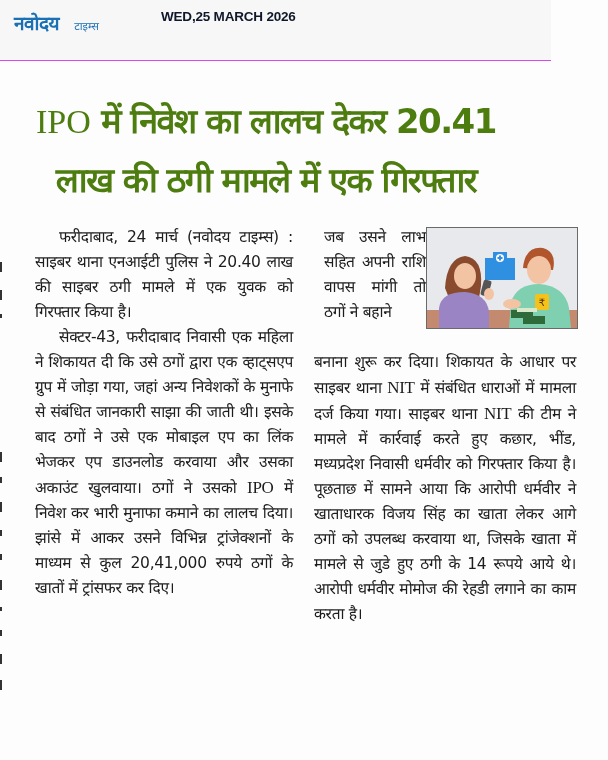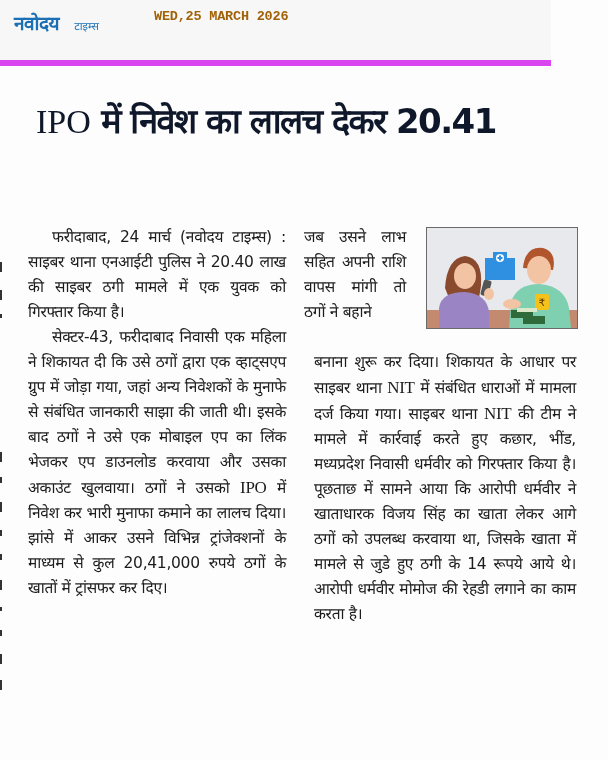--- a/index.html
+++ b/index.html
@@ -3,58 +3,58 @@
 <meta charset="utf-8">
 <style>
   html, body { margin: 0; padding: 0; }
   body {
     width: 608px; height: 760px; overflow: hidden;
     background: #fdfdfd; position: relative;
     font-family: "DejaVu Sans", sans-serif; color: #1a1a1a;
   }
   .header {
     position: absolute; left: 0; top: 0; width: 551px; height: 60px;
-    background: #f7f7f7; border-bottom: 6px solid #d946ef;
+    background: #f7f7f7; border-bottom: 1px solid #d946ef;
   }
   .logo {
     position: absolute; left: 14px; top: 10px;
     display: flex; align-items: baseline;
   }
   .logo-main {
     font-family: "DejaVu Sans", sans-serif; font-weight: bold;
     font-size: 19px; color: #1a6fb5; letter-spacing: -0.5px;
   }
   .logo-sub {
     font-family: "DejaVu Sans", sans-serif; font-size: 11px;
     color: #1a6fb5; margin-left: 15px; text-align: right;
   }
   .edition {
-    position: absolute; left: 154px; top: 7px;
-    font-family: Liberation Mono, monospace; font-weight: bold;
-    font-size: 13.5px; line-height: 20px; color: #a16207;
+    position: absolute; left: 161px; top: 7px;
+    font-family: Liberation Sans, sans-serif; font-weight: bold;
+    font-size: 13.5px; line-height: 20px; color: #0f172a;
     letter-spacing: -0.2px;
   }
   .headline {
     position: absolute; left: 0; top: 92px; width: 532px;
     text-align: center;
     font-family: "DejaVu Sans", sans-serif; font-weight: bold;
-    font-size: 34px; line-height: 58px; color: #0f172a;
+    font-size: 34px; line-height: 58px; color: #4d7c0f;
     letter-spacing: -1.5px;
   }
   .headline .latin { font-family: "Liberation Serif", serif; font-weight: normal; letter-spacing: 0; }
   .col {
     position: absolute;
     font-family: "DejaVu Sans", sans-serif; font-size: 15.5px;
     line-height: 25px; color: #1c1c1c; text-align: justify;
     letter-spacing: -0.3px;
   }
   .col p { margin: 0; }
   .col .indent { text-indent: 24px; }
-  .col-left { left: 28px; top: 225px; width: 258px; }
-  .col-right-top { left: 304px; top: 225px; width: 102px; }
+  .col-left { left: 35px; top: 225px; width: 258px; }
+  .col-right-top { left: 324px; top: 225px; width: 102px; }
   .col-right-bottom { left: 314px; top: 350px; width: 262px; }
   .latin-inline { font-family: "Liberation Serif", serif; font-size: 17px; }
   .photo {
     position: absolute; left: 426px; top: 227px; width: 150px; height: 100px;
     border: 1px solid #6a6a6a; background: #e9e9ea; overflow: hidden;
   }
   .edge-marks {
     position: absolute; left: 0; top: 262px; width: 4px; height: 440px;
   }
   .edge-marks span {
@@ -85,20 +85,21 @@
     <span style="top:292px;height:6px"></span>
     <span style="top:318px"></span>
   <span style="top:345px;height:4px"></span>
     <span style="top:368px;height:6px"></span>
     <span style="top:392px"></span>
   <span style="top:418px"></span>
 </div>
 
 <h1 class="headline" style="margin:0;">
   <div><span class="latin">IPO</span><span> में निवेश का लालच देकर 20.41</span></div>
+  <div>लाख की ठगी मामले में एक गिरफ्तार</div>
 </h1>
 
 <div class="col col-left">
   <p class="indent">फरीदाबाद, 24 मार्च (नवोदय टाइम्स) : साइबर थाना एनआईटी पुलिस ने 20.40 लाख की साइबर ठगी मामले में एक युवक को गिरफ्तार किया है।</p>
   <p class="indent"><span>सेक्टर-43, फरीदाबाद निवासी एक महिला ने शिकायत दी कि उसे ठगों द्वारा एक व्हाट्सएप ग्रुप में जोड़ा गया, जहां अन्य निवेशकों के मुनाफे से संबंधित जानकारी साझा की जाती थी। इसके बाद ठगों ने उसे एक मोबाइल एप का लिंक भेजकर एप डाउनलोड करवाया और उसका अकाउंट खुलवाया। ठगों ने उसको</span> <span class="latin-inline">IPO</span><span> में निवेश कर भारी मुनाफा कमाने का लालच दिया। झांसे में आकर उसने विभिन्न ट्रांजेक्शनों के माध्यम से कुल 20,41,000 रुपये ठगों के खातों में ट्रांसफर कर दिए।</span></p>
 </div>
 
 <div class="col col-right-top" style="text-align:justify;">
   <p>जब उसने लाभ सहित अपनी राशि वापस मांगी तो ठगों ने बहाने</p>
 </div>

